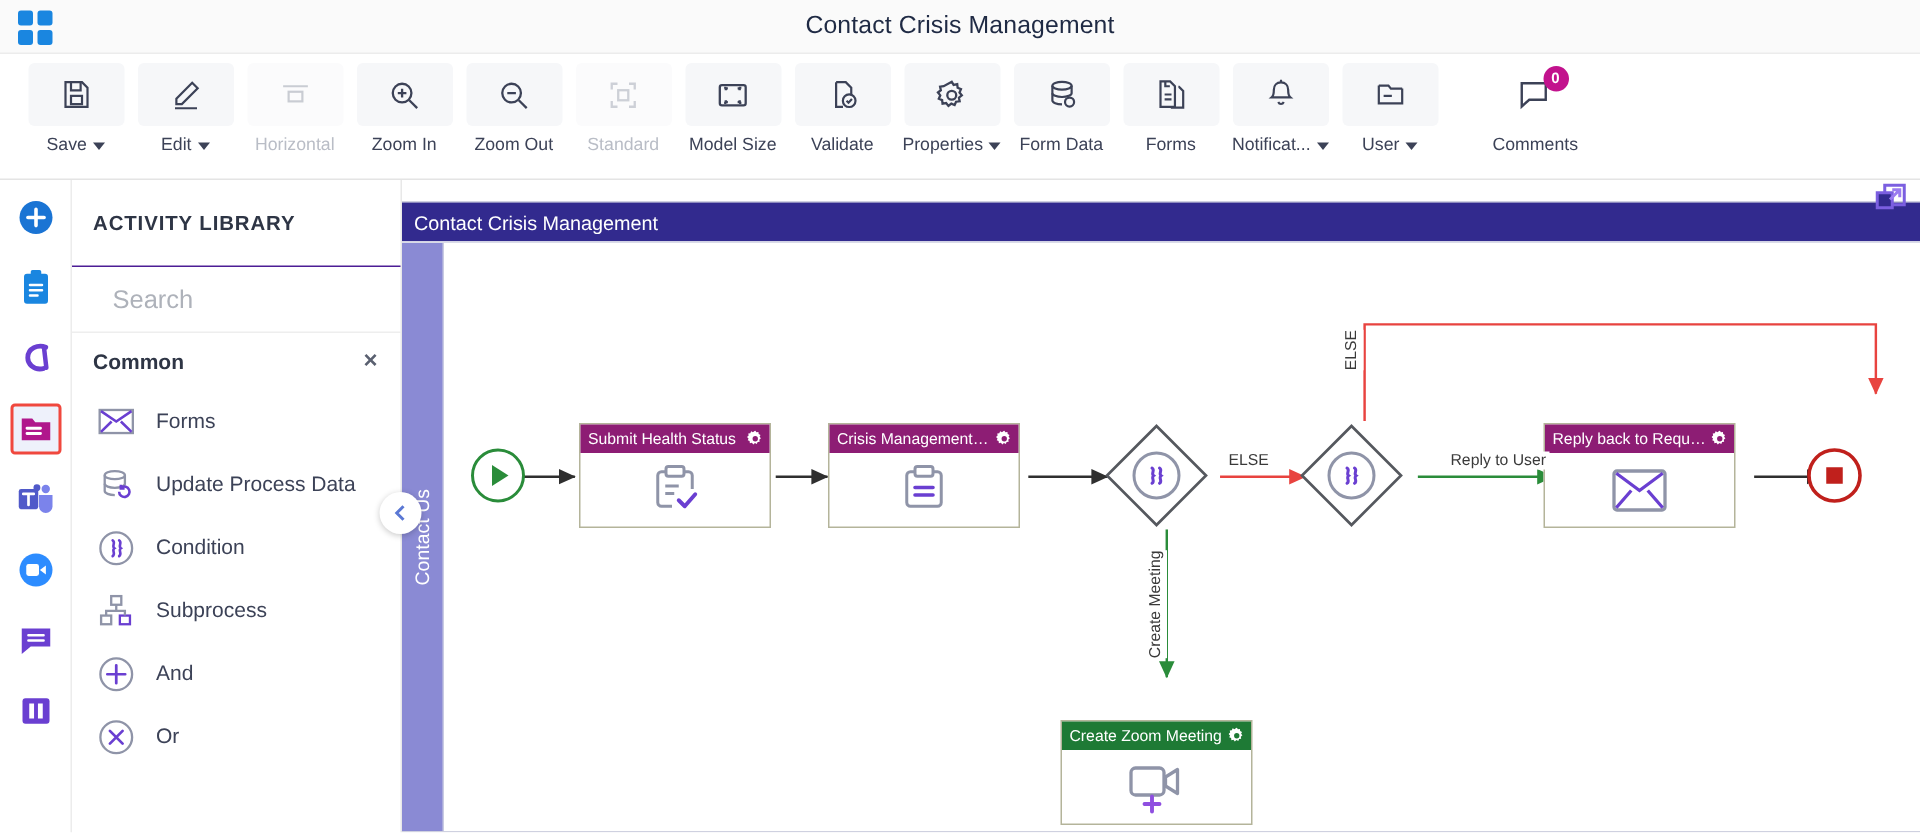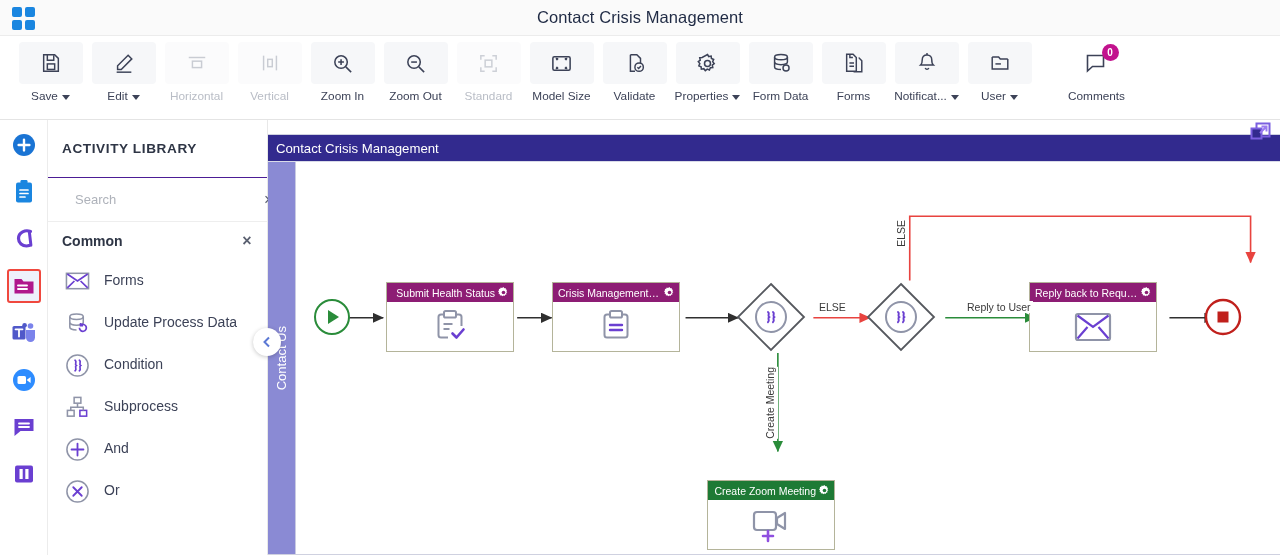--- a/index.html
+++ b/index.html
@@ -143,21 +143,21 @@
   }
   .search-row {
     height: 44px;
     display: flex; align-items: center;
     padding: 0 12px 0 14px;
     gap: 11px;
     border-bottom: 1px solid #eeeeee;
   }
   .search-input {
     border: none; outline: none;
-    font-size: 13px;
+    font-size: 17px;
     flex: 1;
     color: #555;
     font-family: "Liberation Sans", sans-serif;
     background: transparent;
   }
   .search-input::placeholder { color: #aeb2ba; }
   .x-btn {
     cursor: pointer; color: #5a6070; font-size: 16px; line-height: 1;
     width: 16px; text-align: center;
   }
@@ -267,21 +267,21 @@
     color: #fff;
     font-size: 10.5px;
     display: flex; align-items: center;
     padding: 0 4px 0 5px;
     gap: 3px;
     white-space: nowrap;
     overflow: hidden;
   }
   .node.green .nhead { background: #1e7a35; }
   .node .nhead .ntitle {
-    flex: 1; overflow: hidden; text-overflow: ellipsis; white-space: nowrap; text-align: right;
+    flex: 1; overflow: hidden; text-overflow: ellipsis; white-space: nowrap;
   }
   .node .nbody {
     height: calc(100% - 19px);
     display: flex; align-items: center; justify-content: center;
   }
   .gear { cursor: pointer; flex: 0 0 auto; display:flex; }
 
   .gw-diamond {
     position: absolute;
     width: 70px; height: 70px;
@@ -350,32 +350,20 @@
       <svg width="24" height="22" viewBox="0 0 24 24" fill="none" stroke="#c9ccd3" stroke-width="1.6">
         <path d="M3 6h18"></path>
           <rect x="7" y="10" width="10" height="7"></rect>
       </svg>
     </div>
     <div class="tb-label">
         <span>Horizontal</span>
       </div>
   </div>
 
-  <div class="tb-item disabled">
-    <div class="tb-icon">
-      <svg width="24" height="22" viewBox="0 0 24 24" fill="none" stroke="#c9ccd3" stroke-width="1.6">
-        <path d="M5 4v16"></path>
-          <path d="M19 4v16"></path>
-          <rect x="9.5" y="8" width="5" height="8"></rect>
-      </svg>
-    </div>
-    <div class="tb-label">
-        <span>Vertical</span>
-      </div>
-  </div>
 
   <div class="tb-item">
     <div class="tb-icon">
       <svg width="23" height="23" viewBox="0 0 24 24" fill="none" stroke="#3c4257" stroke-width="1.6">
         <circle cx="10.5" cy="10.5" r="6.5"></circle>
           <path d="M15.5 15.5L21 21"></path>
           <path d="M10.5 7.5v6M7.5 10.5h6"></path>
       </svg>
     </div>
     <div class="tb-label">

